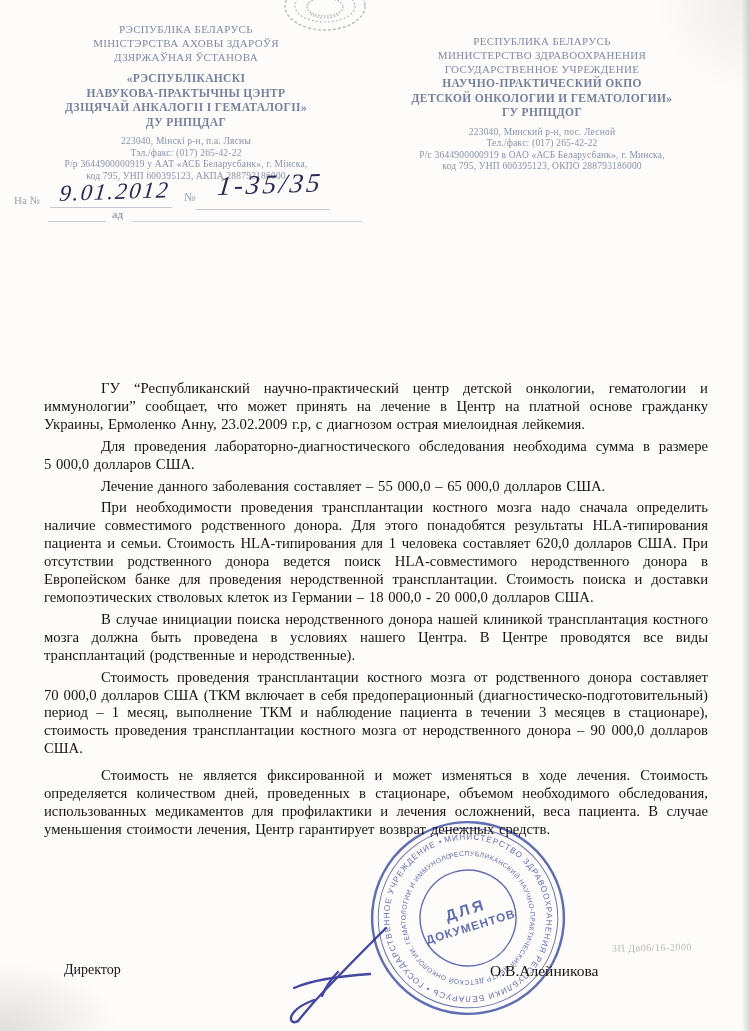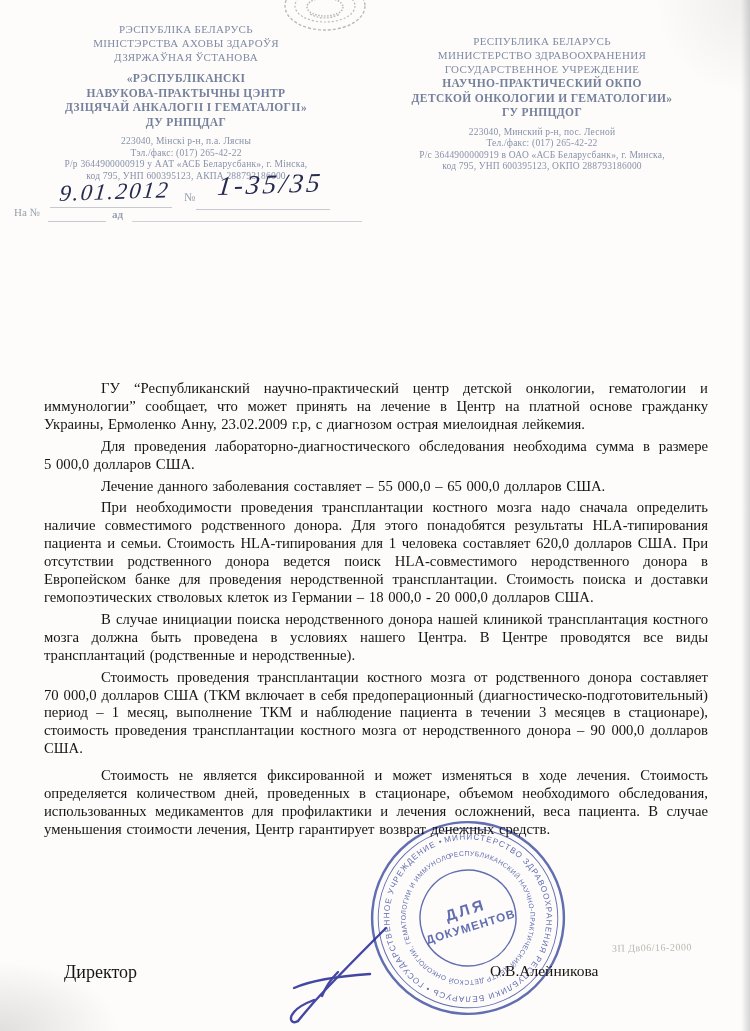--- a/index.html
+++ b/index.html
@@ -29,33 +29,33 @@
   .emblem{position:absolute;left:280px;top:0;width:90px;height:48px;}
 
   
   .hw{font-style:italic;color:#272b52;transform:skewX(-8deg) rotate(-2deg);transform-origin:left bottom;}
   .hw-date{position:absolute;left:58px;top:181px;font-size:23px;letter-spacing:2px;}
   .hw-number{position:absolute;left:216px;top:171px;font-size:27px;letter-spacing:3px;}
   .no-label{position:absolute;left:184px;top:190px;font-size:12px;color:#99a0b0;}
   .uline{position:absolute;border-bottom:1px solid #c6c9d0;height:0;}
   .ul-date{left:50px;top:207px;width:122px;}
   .ul-number{left:196px;top:209px;width:134px;}
-  .na-label{position:absolute;left:14px;top:206px;font-size:11px;color:#99a0b0;}
+  .na-label{position:absolute;left:14px;top:194px;font-size:11px;color:#99a0b0;}
   .ad-label{position:absolute;left:112px;top:208px;font-size:11px;color:#99a0b0;font-weight:bold;}
   .ul-na{left:48px;top:221px;width:58px;}
   .ul-ad{left:132px;top:221px;width:230px;border-bottom-color:#ced1d7;}
 
   
   .body-text{position:absolute;left:40px;top:376px;width:672px;color:#181310;}
   .body-text p.para{margin:4px;text-indent:57px;font-size:14.7px;line-height:17.9px;
     text-align:justify;word-spacing:1px;}
   .body-text p.space-before{margin-top:9px;}
 
   
-  .sig-role{position:absolute;left:64px;top:962px;font-size:18px;color:#181310;}
+  .sig-role{position:absolute;left:64px;top:962px;font-size:14px;color:#181310;}
   .sig-name{position:absolute;left:490px;top:962px;font-size:15.5px;color:#181310;}
   .sig-svg{position:absolute;left:278px;top:922px;width:140px;height:105px;}
   .print-mark{position:absolute;left:612px;top:942px;font-size:10px;color:#bcb7b1;
     letter-spacing:.5px;transform:rotate(-1deg);}
 
   
   .stamp{position:absolute;left:366px;top:816px;width:204px;height:204px;
     mix-blend-mode:multiply;opacity:.82;}
 </style>
 </head>

